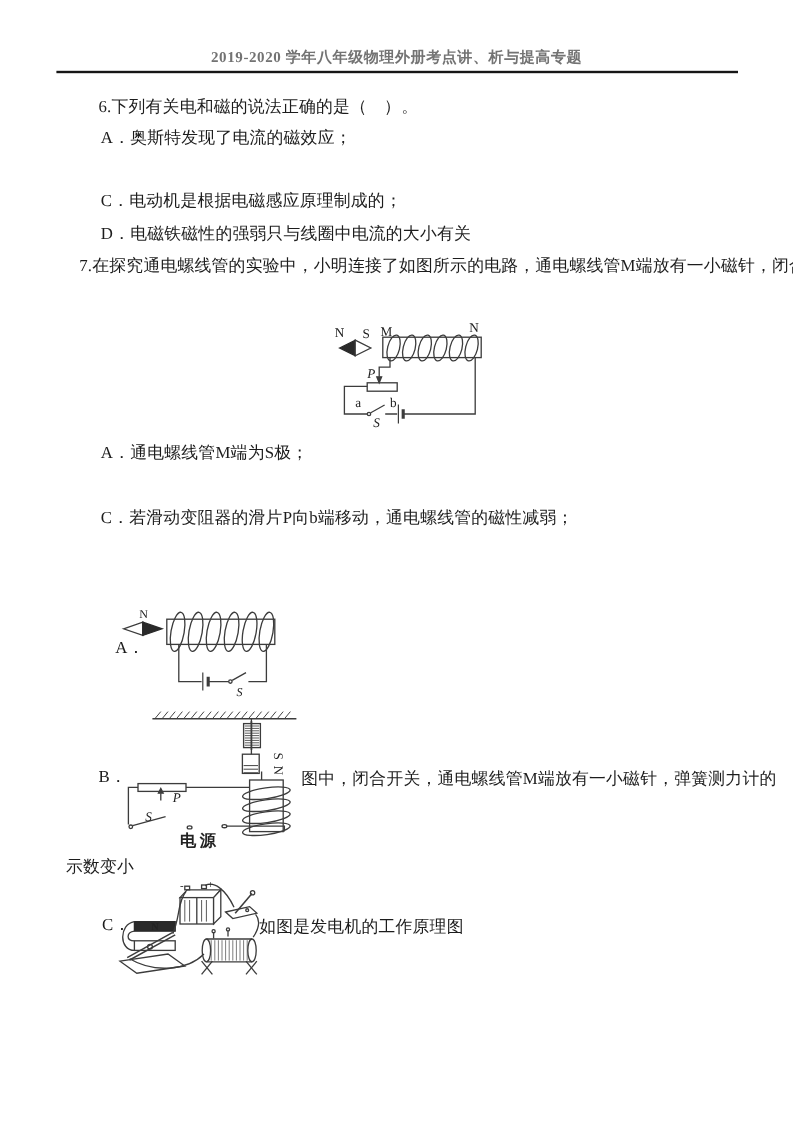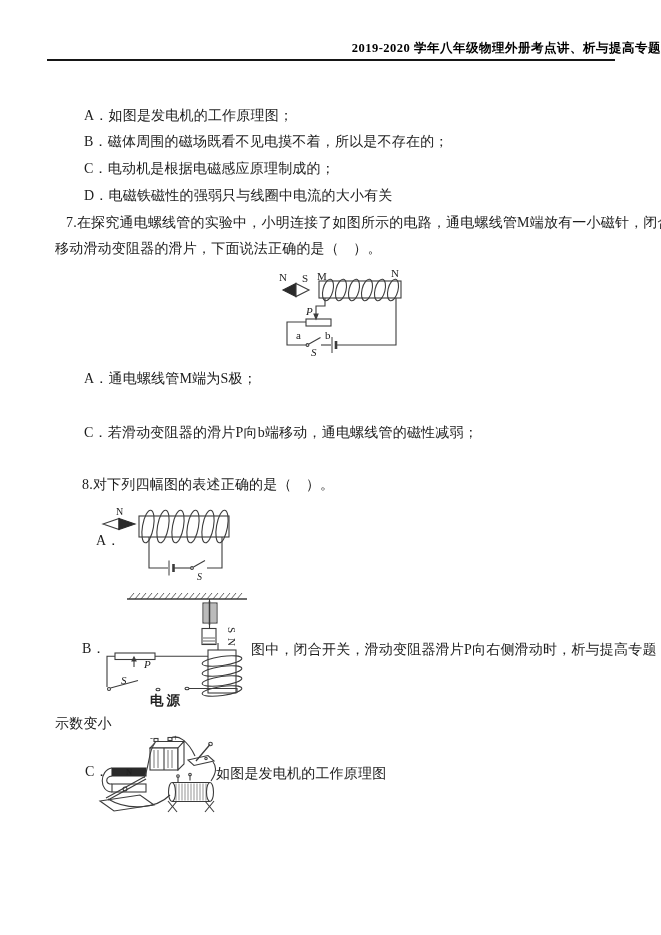--- a/index.html
+++ b/index.html
@@ -1,40 +1,39 @@
 <!DOCTYPE html>
 <html><head>
 <meta charset="utf-8">
 <style>
   html,body{margin:0;padding:0;background:#fff;}
   .page{position:relative;width:661px;height:935px;background:#ffffff;overflow:hidden;
         font-family:"Liberation Serif","DejaVu Serif",serif;color:#1c1c1c;}
   .t{position:absolute;font-size:14px;line-height:16px;white-space:nowrap;letter-spacing:0.2px;}
-  .hdr{position:absolute;left:0;top:40px;width:661px;text-align:right;
-       font-size:12.5px;font-weight:bold;color:#000000;letter-spacing:0.5px;}
+  .hdr{position:absolute;left:0;top:40px;width:661px;text-align:center;
+       font-size:12.5px;font-weight:bold;color:#737373;letter-spacing:0.5px;}
   .rule{position:absolute;left:47px;top:59px;width:568px;height:2px;background:#161616;}
   .fig{position:absolute;}
   svg text{font-family:"Liberation Serif","DejaVu Serif",serif;fill:#222;}
   .it{font-style:italic;}
 </style>
 </head>
 <body>
 
 <div class="page">
 
   <div class="hdr">2019-2020 学年八年级物理外册考点讲、析与提高专题</div>
   <div class="rule"></div>
 
-  <div class="t" style="left:84px;top:108px">A．如图是发电机的工作原理图；</div>
-  <div class="t" style="left:84px;top:134px">B．磁体周围的磁场既看不见电摸不着，所以是不存在的；</div>
+  <div class="t" style="left:82px;top:82px">6.下列有关电和磁的说法正确的是（　）。</div>
+  <div class="t" style="left:84px;top:108px">A．奥斯特发现了电流的磁效应；</div>
   <div class="t" style="left:84px;top:161px">C．电动机是根据电磁感应原理制成的；</div>
   <div class="t" style="left:84px;top:188px">D．电磁铁磁性的强弱只与线圈中电流的大小有关</div>
 
   <div class="t" style="left:66px;top:215px">7.在探究通电螺线管的实验中，小明连接了如图所示的电路，通电螺线管M端放有一小磁针，闭合开关，</div>
-  <div class="t" style="left:55px;top:241px">移动滑动变阻器的滑片，下面说法正确的是（　）。</div>
 
   <svg class="fig" style="left:270px;top:265px" width="135" height="96" viewBox="0 0 135 96">
     <g stroke="#3c3c3c" stroke-width="1.1" fill="none">
 
       <polygon points="13,25 26,18.5 26,31.5" fill="#2a2a2a" stroke="#2a2a2a"></polygon>
       <polygon points="26,18.5 39,25 26,31.5" fill="#fff"></polygon>
 
       <rect x="49" y="16" width="82" height="17"></rect>
       <ellipse cx="58" cy="25" rx="5" ry="11" transform="rotate(14 58 25)"></ellipse>
       <ellipse cx="71" cy="25" rx="5" ry="11" transform="rotate(14 71 25)"></ellipse>
@@ -65,21 +64,20 @@
     <text x="121" y="12" font-size="11">N</text>
     <text x="36" y="50" font-size="11" class="it">P</text>
     <text x="26" y="74" font-size="11">a</text>
     <text x="55" y="74" font-size="11">b</text>
     <text x="41" y="91" font-size="11" class="it">S</text>
   </svg>
 
   <div class="t" style="left:84px;top:371px">A．通电螺线管M端为S极；</div>
   <div class="t" style="left:84px;top:425px">C．若滑动变阻器的滑片P向b端移动，通电螺线管的磁性减弱；</div>
 
-  <div class="t" style="left:82px;top:477px">8.对下列四幅图的表述正确的是（　）。</div>
 
   <svg class="fig" style="left:95px;top:505px" width="140" height="78" viewBox="0 0 140 78">
     <g stroke="#3c3c3c" stroke-width="1.1" fill="none">
       <polygon points="8,19 24,13.5 24,24.5" fill="#fff"></polygon>
       <polygon points="24,13.5 40,19 24,24.5" fill="#2a2a2a" stroke="#2a2a2a"></polygon>
       <rect x="44" y="11" width="90" height="21"></rect>
       <ellipse cx="53" cy="21.5" rx="5.5" ry="16.5" transform="rotate(10 53 21.5)"></ellipse>
       <ellipse cx="68" cy="21.5" rx="5.5" ry="16.5" transform="rotate(10 68 21.5)"></ellipse>
       <ellipse cx="83" cy="21.5" rx="5.5" ry="16.5" transform="rotate(10 83 21.5)"></ellipse>
       <ellipse cx="98" cy="21.5" rx="5.5" ry="16.5" transform="rotate(10 98 21.5)"></ellipse>
@@ -168,21 +166,21 @@
       <ellipse cx="88" cy="98.5" rx="2" ry="1.3" fill="#fff"></ellipse>
       <polyline points="90,98.5 138,98.5 138,103"></polyline>
     </g>
     <text transform="translate(129,37) rotate(90)" font-size="11">S</text>
     <text transform="translate(129,48) rotate(90)" font-size="11">N</text>
     <text x="45" y="78" font-size="11" class="it">P</text>
     <text x="22" y="94" font-size="11" class="it">S</text>
     <text x="51" y="115" font-size="13.5" font-weight="bold" letter-spacing="3">电源</text>
   </svg>
   <div class="t" style="left:82px;top:641px">B．</div>
-  <div class="t" style="left:251px;top:642px">图中，闭合开关，滑动变阻器滑片P向右侧滑动时，析与提高专题</div>
+  <div class="t" style="left:251px;top:642px">图中，闭合开关，通电螺线管M端放有一小磁针，弹簧测力计的</div>
   <div class="t" style="left:55px;top:716px">示数变小</div>
 
   <svg class="fig" style="left:98px;top:735px" width="125" height="80" viewBox="0 0 125 80">
     <g stroke="#3c3c3c" stroke-width="1.1" fill="none">
 
       <polygon points="2,66 42,60 56,70 16,76" fill="#fff"></polygon>
 
       <polygon points="14,33 48,33 48,41 14,41" fill="#2a2a2a" stroke="#2a2a2a"></polygon>
       <path d="M14,33 C1,35 1,57 14,57"></path>
       <path d="M14,41 C7,42 7,49 14,49"></path>

